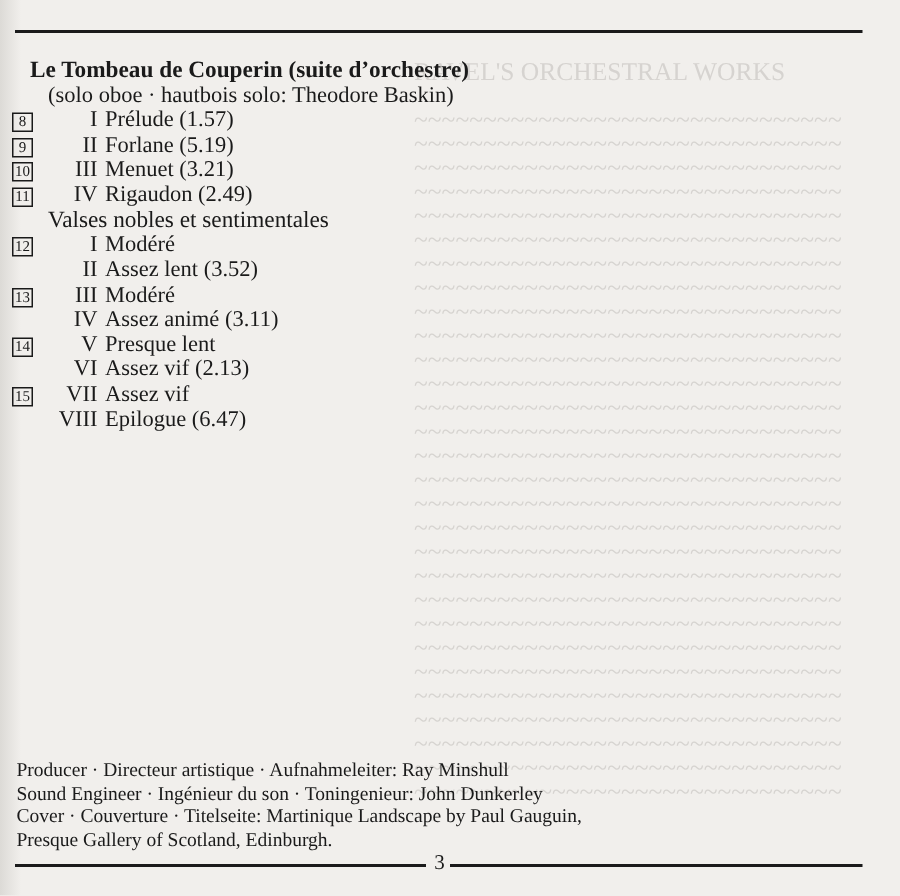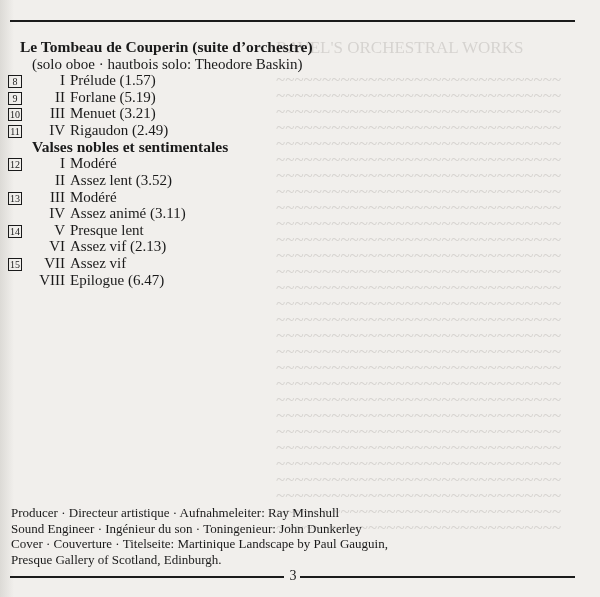--- a/index.html
+++ b/index.html
@@ -43,21 +43,21 @@
       position: absolute; left: 8px; top: 3px;
       width: 12px; height: 11px;
       border: 1px solid #1a1a1a;
       font-size: 10px; line-height: 11px; text-align: center;
       font-family: "Liberation Serif", serif;
     }
     .mvt-num { position: absolute; left: 25px; width: 40px; text-align: right; }
     .mvt-title { position: absolute; left: 70px; }
     .section-title {
       position: relative; height: 17px; padding-left: 32px;
-      font-weight: bold; font-size: 15.5px; white-space: nowrap;
+      font-weight: normal; font-size: 15.5px; white-space: nowrap;
     }
     .credits {
       position: absolute; left: 11px; top: 505px;
       font-size: 13px; line-height: 15.5px; white-space: nowrap;
     }
     .credits p { margin: 0; }
     .rule-bottom-left {
       position: absolute; left: 10px; top: 576px; width: 274px; height: 2px; background: #1b1b1b;
     }
     .rule-bottom-right {

